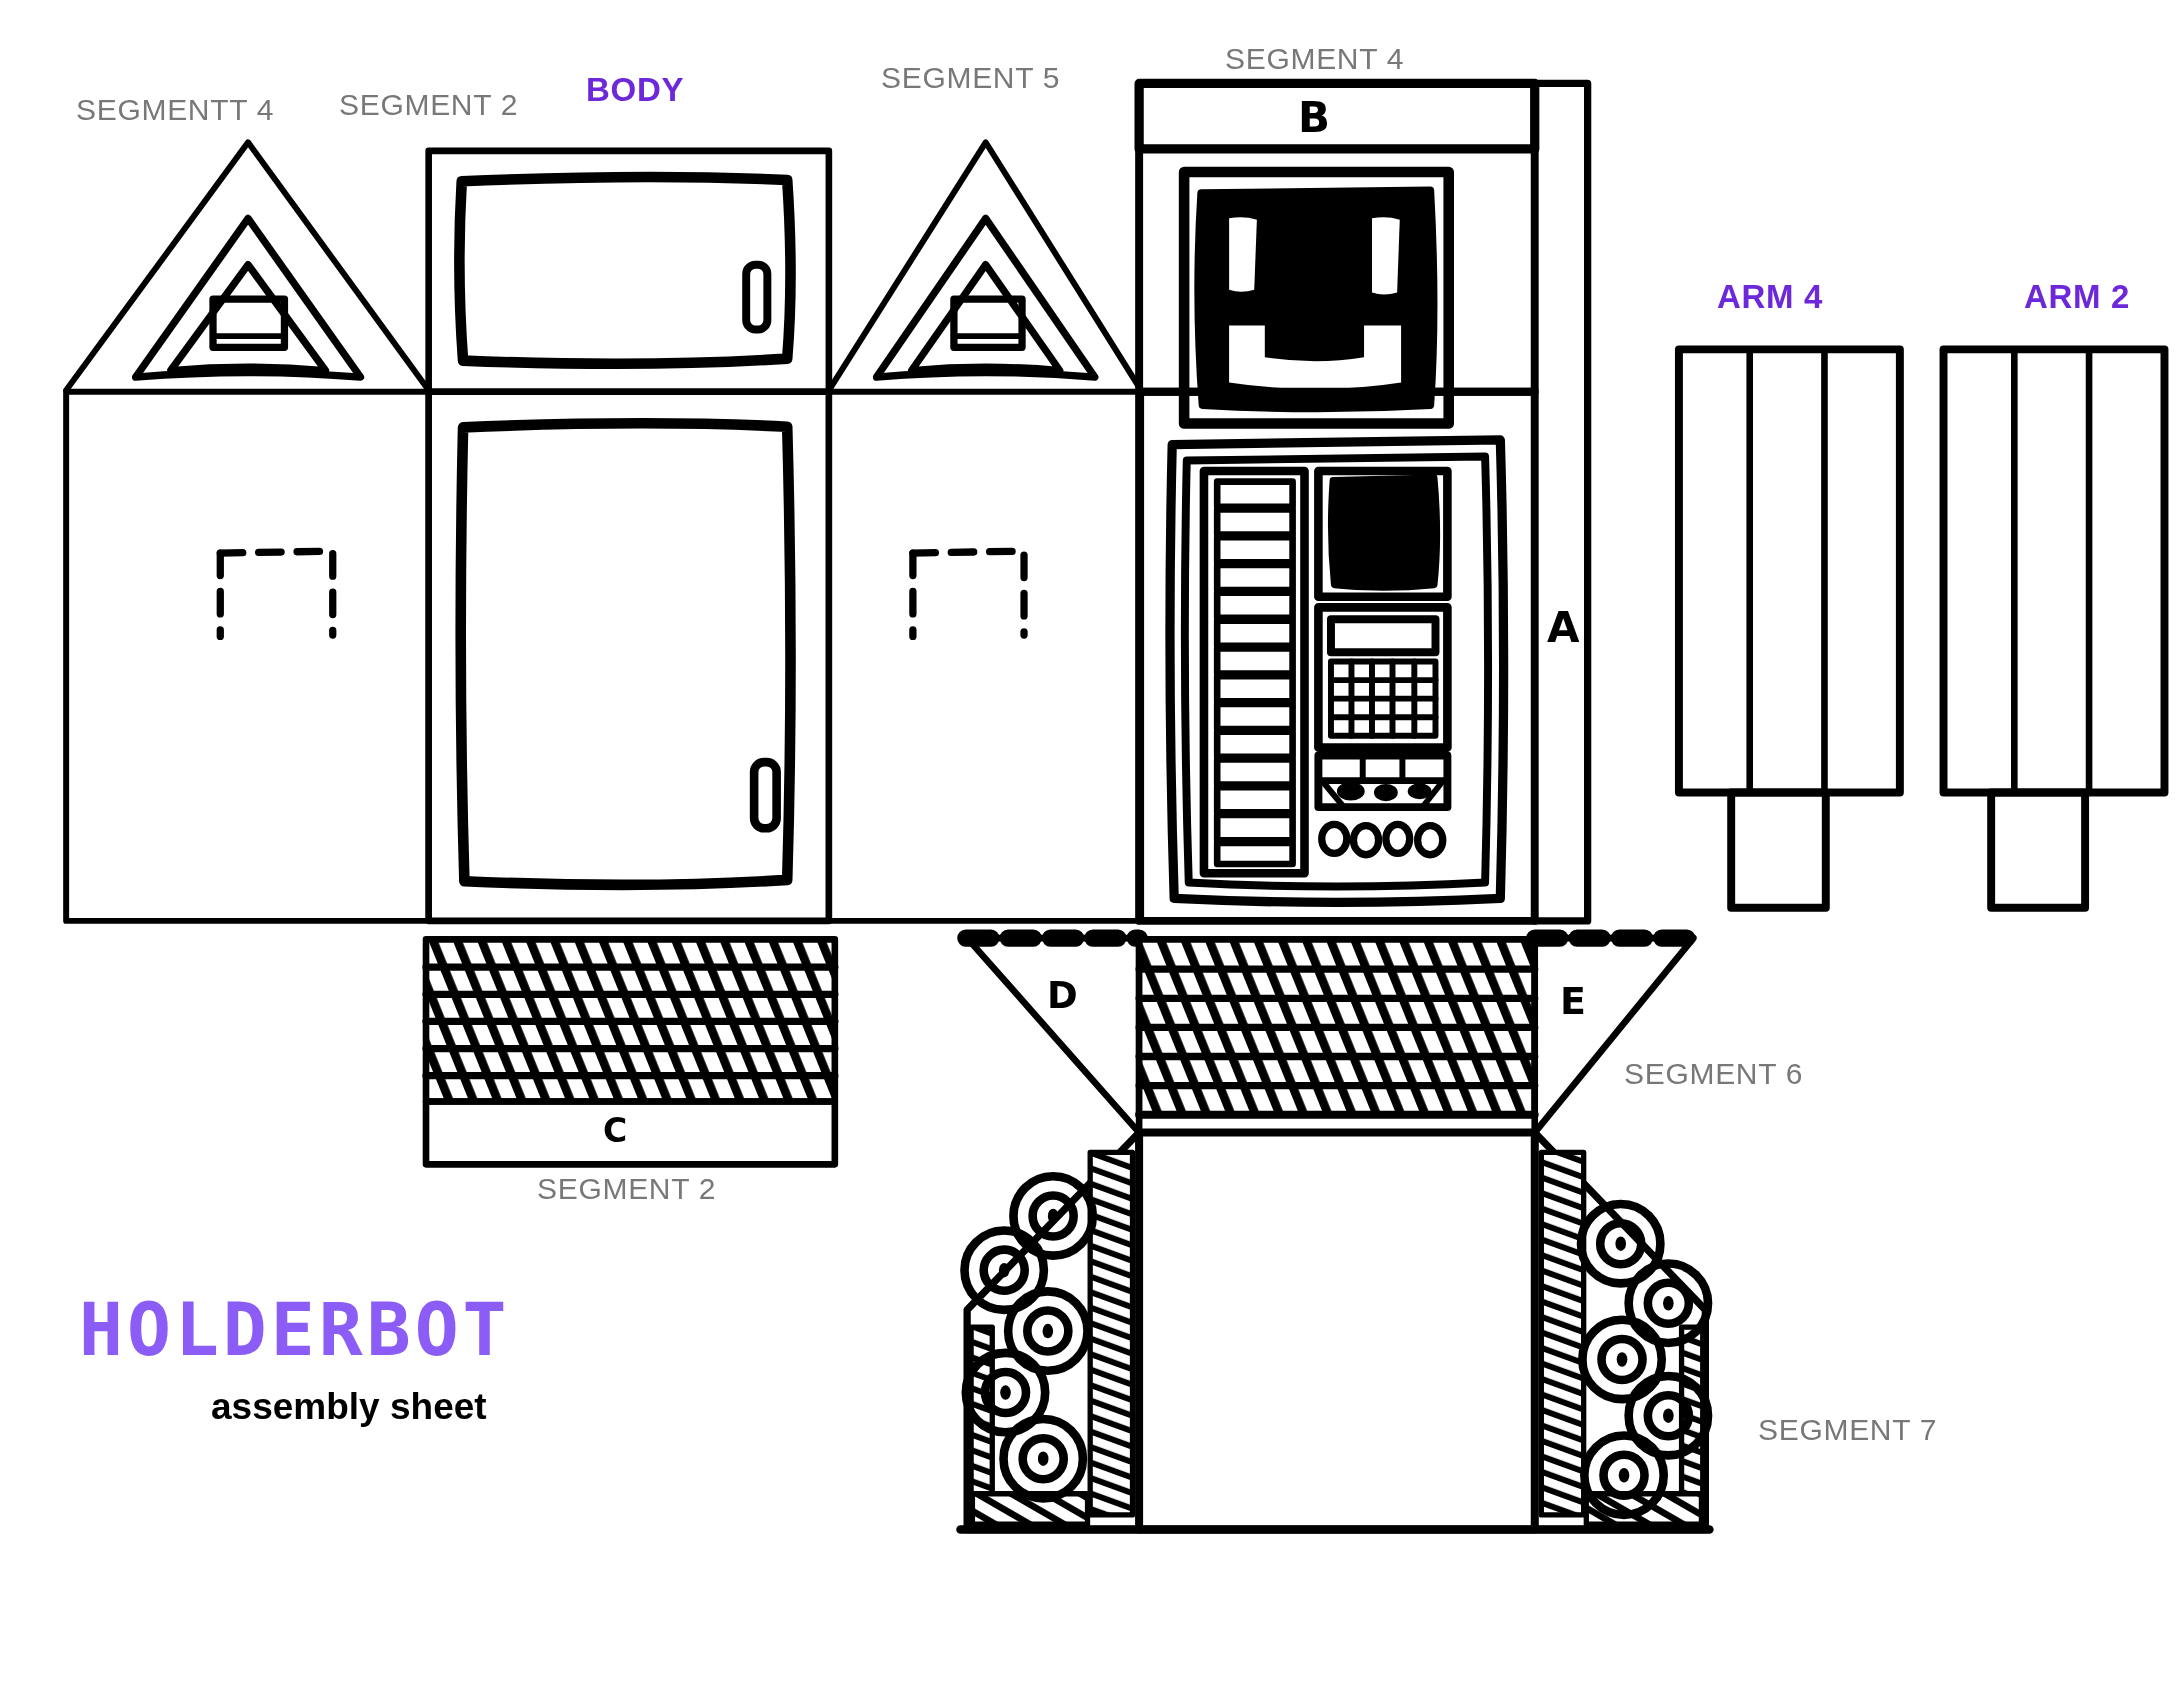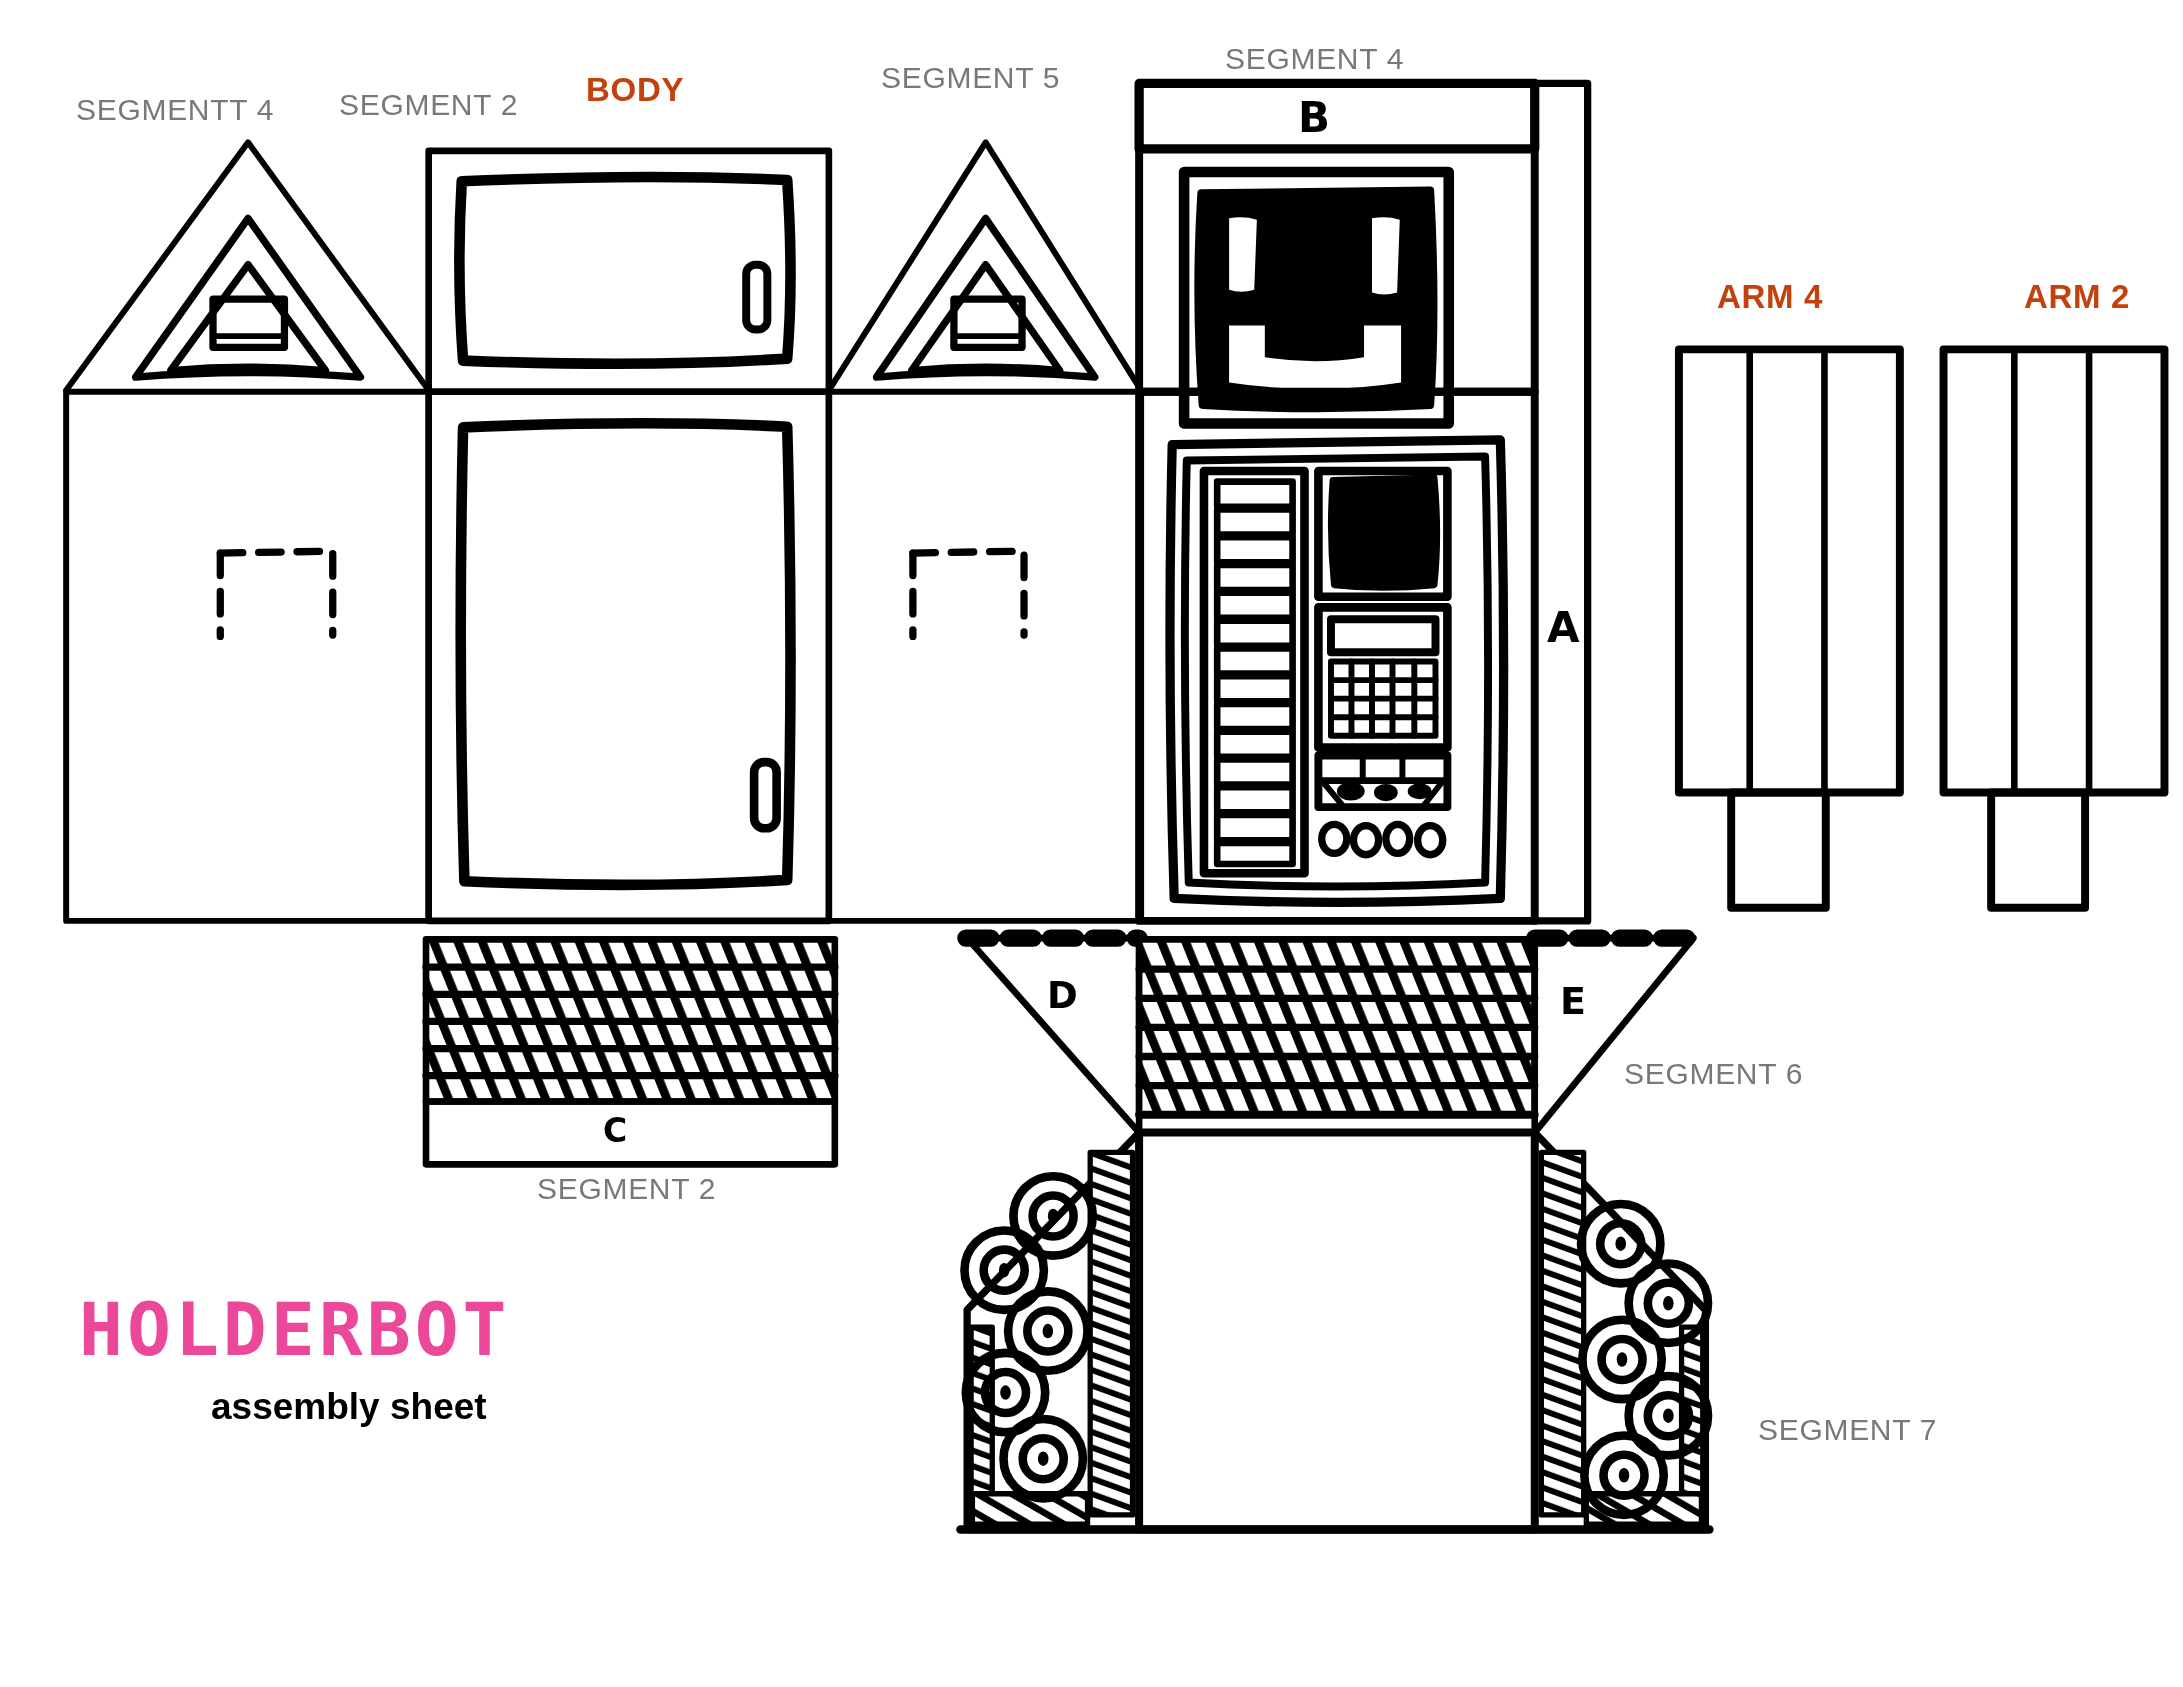--- a/index.html
+++ b/index.html
@@ -1,24 +1,24 @@
 <!DOCTYPE html>
 <html style="font-size:10.6px"><head>
 <meta charset="utf-8">
 <style>
   html,body{margin:0;padding:0;background:#ffffff;}
   body{width:2183px;height:1687px;position:relative;overflow:hidden;
        font-family:"Liberation Sans", sans-serif;}
   #sheet{position:absolute;left:0;top:0;width:2183px;height:1687px;}
   .lbl{position:absolute;white-space:nowrap;font-family:"Liberation Sans",sans-serif;}
   .lbl-seg{color:#787878;font-size:30px;font-weight:400;letter-spacing:0.7px;}
-  .lbl-bold{color:#c2410c;font-size:33px;font-weight:bold;letter-spacing:0.7px;}
+  .lbl-bold{color:#6d28d9;font-size:33px;font-weight:bold;letter-spacing:0.7px;}
   .logo-wrap{position:absolute;left:79px;top:1293px;}
   .logo-main{font-family:"DejaVu Sans Mono",monospace;font-weight:bold;
-             font-size:73px;letter-spacing:4px;color:#ec4899;line-height:1;}
+             font-size:73px;letter-spacing:4px;color:#8b5cf6;line-height:1;}
   .logo-sub{font-family:"Liberation Sans",sans-serif;font-weight:bold;
             font-size:37px;color:#000;margin-top:20px;margin-left:132px;
             letter-spacing:0px;}
   svg{display:block;}
 </style>
 </head>
 <body>
 
 <div id="sheet">
 

